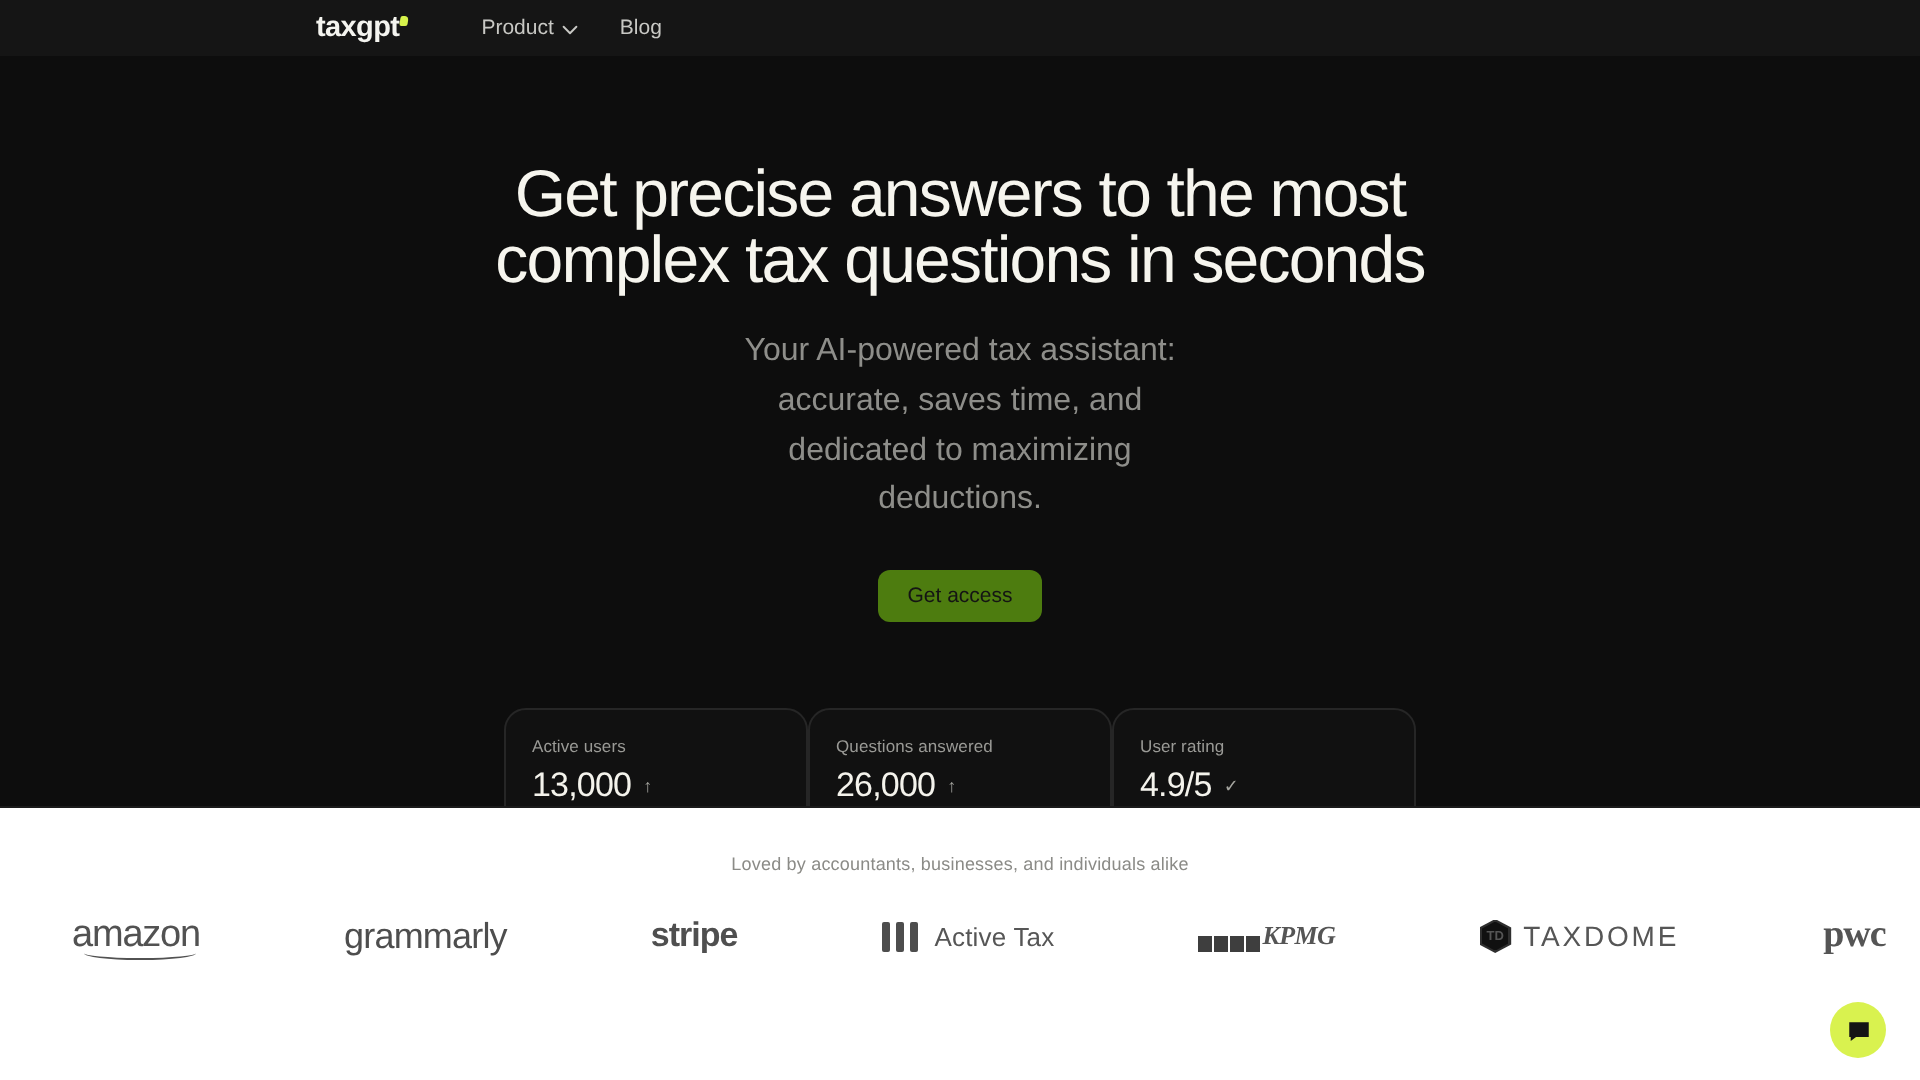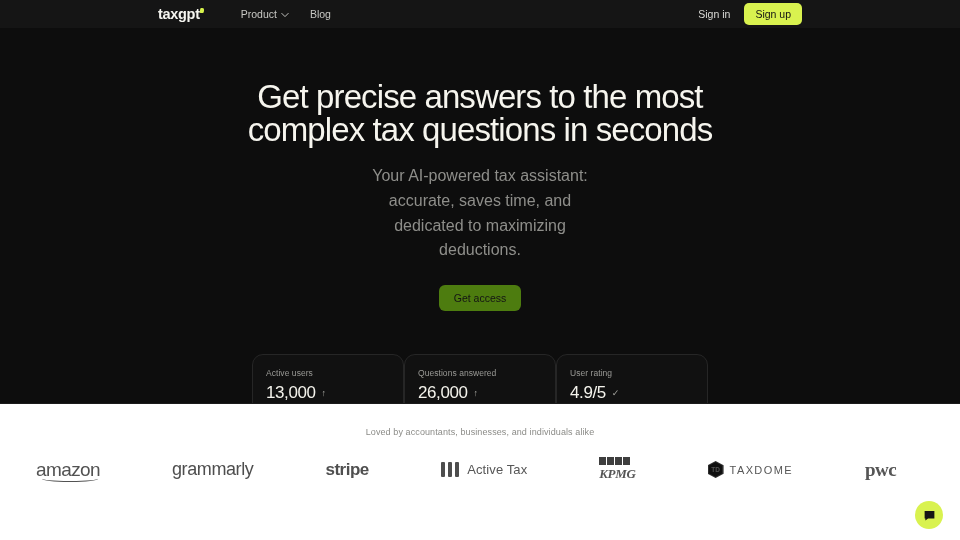--- a/index.html
+++ b/index.html
@@ -141,37 +141,37 @@
     position:absolute; left:6px; right:2px; bottom:-1px; height:7px;
     border-bottom:1.6px solid #525252;
     border-radius:0 0 48% 48%;
   }
   .b-grammarly { font-size:18px; letter-spacing:-0.4px; color:#4e4e4e; }
   .b-stripe { font-size:17px; font-weight:700; letter-spacing:-0.5px; color:#4f4f4f; }
   .b-column { display:flex; align-items:center; gap:8px; }
   .col-bars { display:flex; gap:2.5px; }
   .col-bars i { display:block; width:4.5px; height:15px; background:#4d4d4d; border-radius:1px; }
   .b-column span { font-size:13px; color:#565656; letter-spacing:0.1px; }
-  .b-kpmg { display:flex; flex-direction:column; align-items:flex-start; gap:1px; }
+  .b-kpmg { display:flex; flex-direction:row; align-items:flex-end; gap:1px; }
   .kpmg-boxes { display:flex; gap:1px; }
   .kpmg-boxes i { display:block; width:7px; height:8px; background:#3e3e3e; }
   .kpmg-txt { font-size:13px; font-weight:700; font-style:italic; color:#555; letter-spacing:-0.3px; font-family:"Liberation Serif", serif; }
   .b-taxdome { display:flex; align-items:center; gap:6px; }
   .hexbadge {
     width:16px; height:17px; display:flex; align-items:center; justify-content:center;
     font-size:6.5px; color:#545454; font-weight:700;
     clip-path:polygon(50% 0%,100% 25%,100% 75%,50% 100%,0% 75%,0% 25%);
     border:none; background:#2e2e2e; position:relative;
   }
   .hexbadge::after{
     content:""; position:absolute; inset:1.2px; background:#101010;
     clip-path:polygon(50% 0%,100% 25%,100% 75%,50% 100%,0% 75%,0% 25%);
   }
   .hexbadge b{ position:relative; z-index:2; }
-  .b-taxdome .td-name { font-size:11px; letter-spacing:1.4px; color:#565656; }
+  .b-taxdome .td-name { font-size:14px; letter-spacing:1.4px; color:#565656; }
   .b-pwc { font-family:"Liberation Serif", serif; font-size:19px; font-weight:700; color:#555; letter-spacing:-0.5px; }
   .b-bdo { font-size:16px; color:#565656; letter-spacing:0px; border-bottom:1.4px solid #4a4a4a; padding-bottom:1px; position:relative; }
   .b-bdo::before { content:""; position:absolute; left:-1px; top:2px; bottom:2px; width:1.4px; background:#4a4a4a; }
 
   
   .chat {
     position:absolute; right:17px; bottom:11px;
     width:28px; height:28px; border-radius:50%;
     background:#d9f24f;
     display:flex; align-items:center; justify-content:center;
@@ -195,24 +195,20 @@
         <svg viewBox="0 0 10 6" width="8" height="6">
             <path d="M1 1l4 4 4-4" fill="none" stroke="#c8c8c4" stroke-width="1.2" stroke-linecap="round" stroke-linejoin="round"></path>
           </svg>
       </span>
     </div>
     <div class="nav-link">
       <span>Blog</span>
     </div>
   </div>
 
-  <div class="nav-right">
-    <span class="signin">Sign in</span>
-    <button class="signup">Sign up</button>
-  </div>
 </div>
 
 <div class="hero">
   <h1 class="headline">Get precise answers to the most complex tax questions in seconds</h1>
   <p class="subtitle">Your AI-powered tax assistant: accurate, saves time, and dedicated to maximizing deductions.</p>
   <button class="cta">Get access</button>
 
   <div class="stats">
 
     <div class="card">

